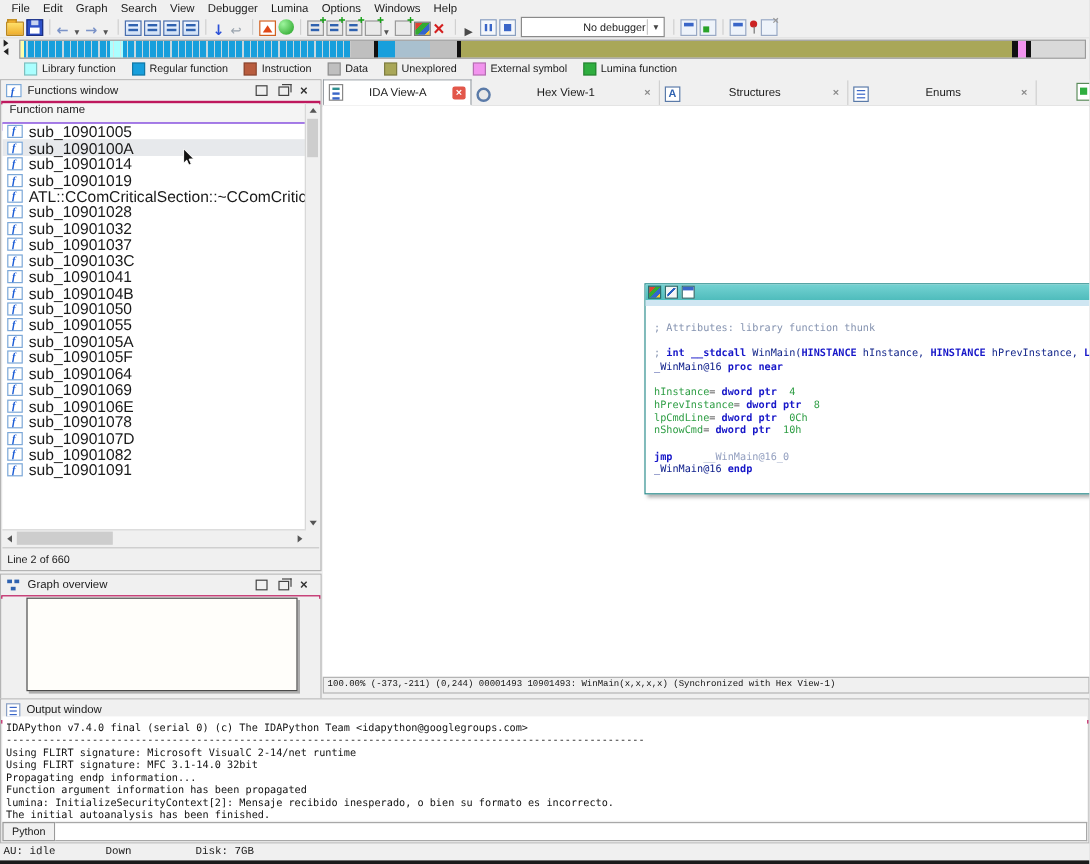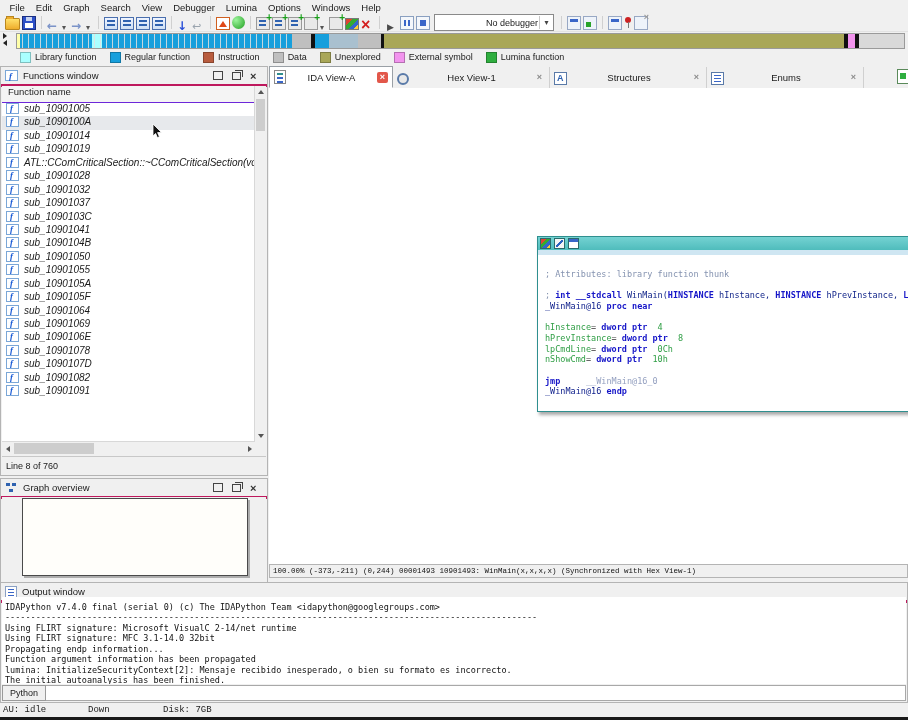--- a/index.html
+++ b/index.html
@@ -111,21 +111,21 @@
   .gricon{background:transparent;}
   .gricon::before{content:"";position:absolute;left:1px;top:1px;width:4px;height:3px;background:#2f62b0;box-shadow:6px 0 0 #2f62b0,3px 6px 0 #2f62b0;}
   .outicon{background:#fff;border:1px solid #8aa0c4;width:10px;height:10px;}
   .outicon::before{content:"";position:absolute;left:2px;top:2px;right:2px;height:1px;background:#3a66c8;box-shadow:0 3px 0 #3a66c8,0 6px 0 #3a66c8;}
 
   
   .functions-window{left:0;top:66px;width:268px;height:410px;}
   .colhdr{position:absolute;left:1px;top:19px;right:12px;height:16px;background:#f4f4f4;
           border-bottom:7px solid #6d28d9;font-size:9.5px;display:flex;align-items:flex-start;padding-left:6px;color:#222;}
   .flist{position:absolute;left:1px;top:36px;right:12px;bottom:34px;background:#fff;overflow:hidden;}
-  .frow{height:13.45px;display:flex;align-items:flex-start;gap:5px;padding-left:4px;font-size:10px;white-space:nowrap;font-style:italic;}
+  .frow{height:13.45px;display:flex;align-items:center;gap:5px;padding-left:4px;font-size:13px;white-space:nowrap;}
   .frow.sel{background:#e7e9ec;}
   .ficon{width:11px;height:9px;background:#fff;border:1px solid #7ba7d7;position:relative;flex:0 0 auto;}
   .ficon::before{content:"f";font:italic 700 9px/8px "Liberation Serif",serif;color:#1b5cd6;position:absolute;left:3px;top:0px;}
   .vscroll{position:absolute;right:1px;top:19px;width:11px;bottom:34px;background:#f0f0f0;border-left:1px solid #d8d8d8;}
   .vs-up,.vs-dn{position:absolute;left:0;right:0;height:11px;display:flex;align-items:center;justify-content:center;}
   .vs-up{top:0;} .vs-dn{bottom:0;}
   .vs-up::before{content:"";border-left:3px solid transparent;border-right:3px solid transparent;border-bottom:4px solid #555;}
   .vs-dn::before{content:"";border-left:3px solid transparent;border-right:3px solid transparent;border-top:4px solid #555;}
   .vs-thumb{position:absolute;left:1px;right:1px;top:13px;height:32px;background:#cdcdcd;}
   .hscroll{position:absolute;left:1px;right:12px;bottom:20px;height:13px;background:#f0f0f0;border-top:1px solid #d8d8d8;}
@@ -422,21 +422,21 @@
     <div class="vscroll">
       <span class="vs-up"></span>
       <span class="vs-thumb"></span>
       <span class="vs-dn"></span>
     </div>
     <div class="hscroll">
       <span class="hs-l"></span>
       <span class="hs-thumb"></span>
       <span class="hs-r"></span>
     </div>
-    <div class="fstatus">Line 8 of 760</div>
+    <div class="fstatus">Line 2 of 660</div>
   </div>
 
   <div class="panel graph-window">
     <div class="ptitle">
       <span class="picon gricon"></span>
       <span>Graph overview</span>
       <span class="pbtns">
         <span class="b-max"></span>
         <span class="b-float"></span>
         <span class="b-close"></span>

